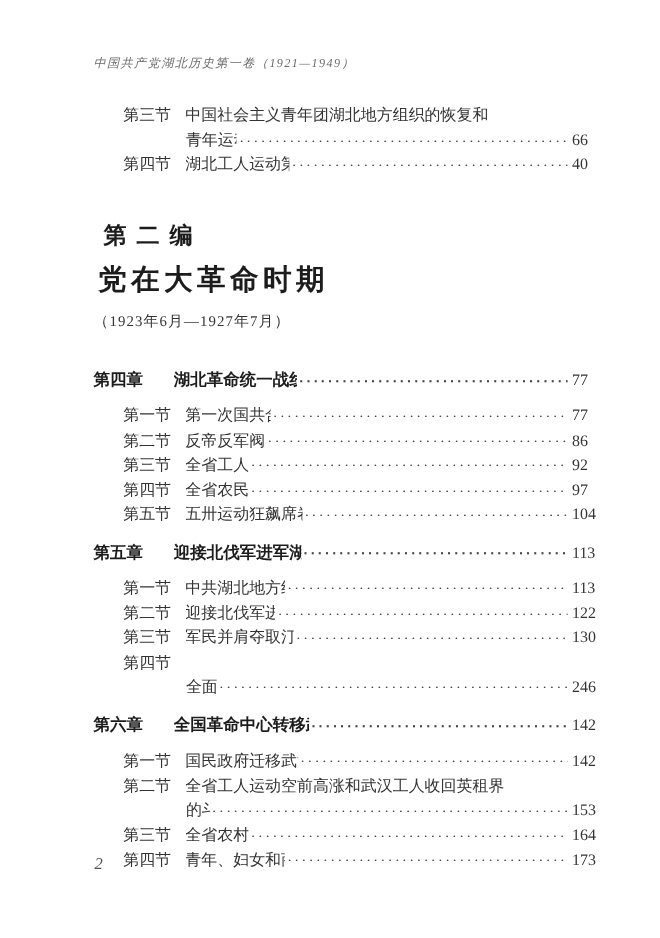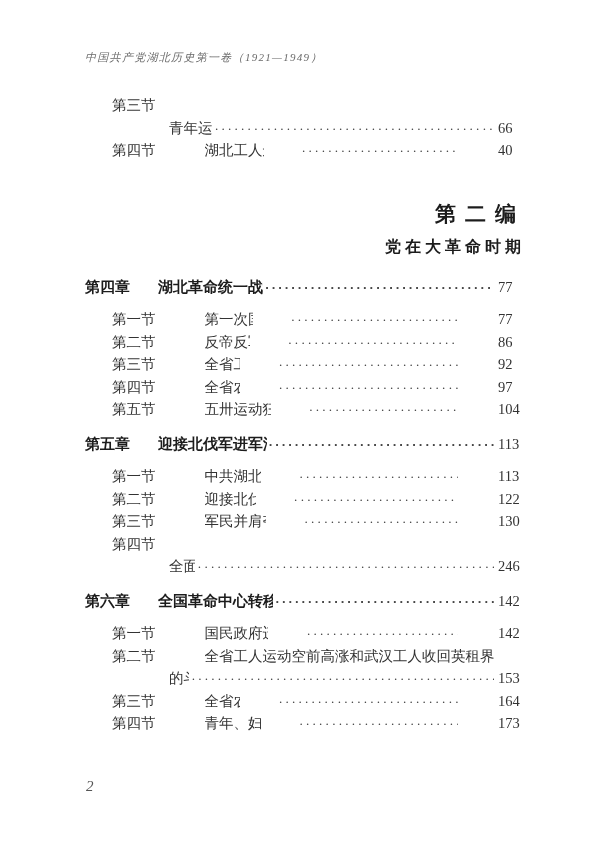--- a/index.html
+++ b/index.html
@@ -1,21 +1,21 @@
 <!DOCTYPE html>
 <html><head>
 <meta charset="utf-8">
 <style>
   html,body{margin:0;padding:0;background:#ffffff;}
   .page{
     position:relative;
     width:600px;height:853px;
     background:#ffffff;
     box-sizing:border-box;
-    padding:50px 75px 0 85px;
+    padding:50px 53px 0 85px;
     font-family:"Liberation Serif","DejaVu Serif",serif;
     color:#333333;
     overflow:hidden;
     border-radius:19px;
   }
   .running-header{
     font-size:11px;
     font-style:italic;
     color:#6a6a6a;
     letter-spacing:1.3px;
@@ -24,21 +24,21 @@
   .toc-top{margin-top:29px;}
   .row{
     display:flex;
     align-items:baseline;
     font-size:14.5px;
     line-height:22.5px;
     color:#333333;
   }
   .row .lbl{flex:none;margin-right:13px;white-space:nowrap;}
   .row .txt{flex:0 1 auto;white-space:nowrap;overflow:hidden;}
-  .row.indent{padding-left:27px;gap:36px;}
+  .row.indent{padding-left:27px;}
   .row.cont{padding-left:84px;}
   .dots{
     flex:1 1 auto;
     min-width:8px;
     overflow:hidden;
     white-space:nowrap;
     align-self:center;
     font-size:13px;
     letter-spacing:2.2px;
     color:#454545;
@@ -56,33 +56,33 @@
   }
   .chapter-row{
     font-family:"Liberation Sans","DejaVu Sans",sans-serif;
     font-weight:bold;
     font-size:15px;
     color:#1c1c1c;
     margin:12px 0 10px 0;
   }
   .chapter-row .lbl{margin-right:28px;}
   .chapter-row .pg{font-family:"Liberation Serif","DejaVu Serif",serif;font-weight:normal;}
-  .part-heading{text-align:right;margin-top:38px;margin-bottom:18px;}
+  .part-heading{text-align:left;margin-top:38px;margin-bottom:34px;}
   .part-number{
     font-family:"Liberation Sans","DejaVu Sans",sans-serif;
     font-weight:bold;
     font-size:21px;
     letter-spacing:9px;
     padding-left:9px;
     color:#1c1c1c;
   }
   .part-title{
     font-family:"Liberation Sans","DejaVu Sans",sans-serif;
     font-weight:bold;
-    font-size:16px;
+    font-size:26px;
     letter-spacing:4px;
     padding-left:4px;
     color:#1c1c1c;
     margin-top:9px;
   }
   .part-dates{
     font-size:13.5px;
     letter-spacing:1px;
     color:#333333;
     margin-top:11px;
@@ -99,37 +99,39 @@
 </head>
 <body>
 
 <div class="page">
 
   <div class="running-header">中国共产党湖北历史第一卷（1921—1949）</div>
 
   <div class="toc-top">
     <div class="row indent">
       <span class="lbl">第三节</span>
+      <span class="txt">中国社会主义青年团湖北地方组织的恢复和</span>
     </div>
     <div class="row cont">
       <span class="txt">青年运动的发展</span>
       <span class="dots"></span>
       <span class="pg">66</span>
     </div>
     <div class="row indent">
       <span class="lbl">第四节</span>
       <span class="txt">湖北工人运动第一次高潮的顶点与挫折</span>
       <span class="dots"></span>
       <span class="pg">40</span>
     </div>
   </div>
 
   <div class="part-heading">
     <div class="part-number">第二编</div>
     <div class="part-title">党在大革命时期</div>
+    <div class="part-dates">（1923年6月—1927年7月）</div>
   </div>
 
   <div class="row chapter-row">
     <span class="lbl">第四章</span>
     <span class="txt">湖北革命统一战线的建立和革命新局面的开创</span>
     <span class="dots"></span>
     <span class="pg">77</span>
   </div>
   <div class="row indent">
     <span class="lbl">第一节</span>

